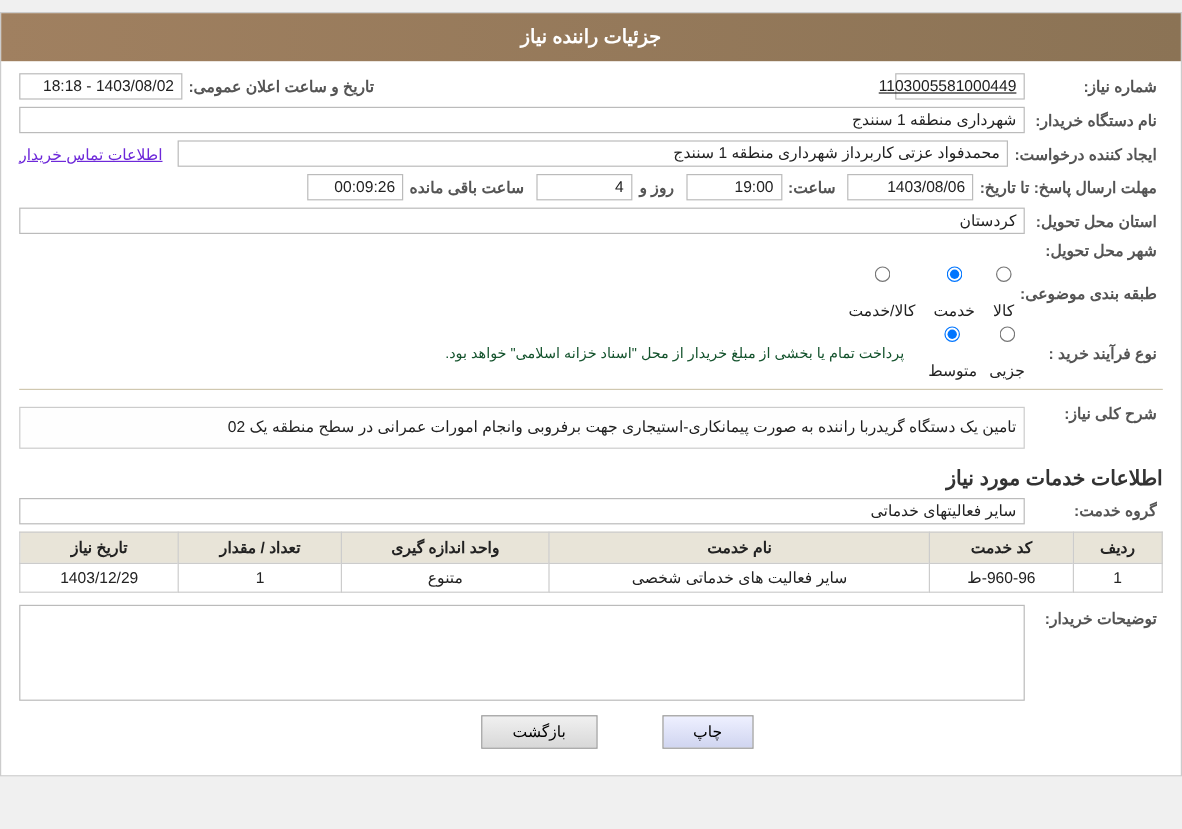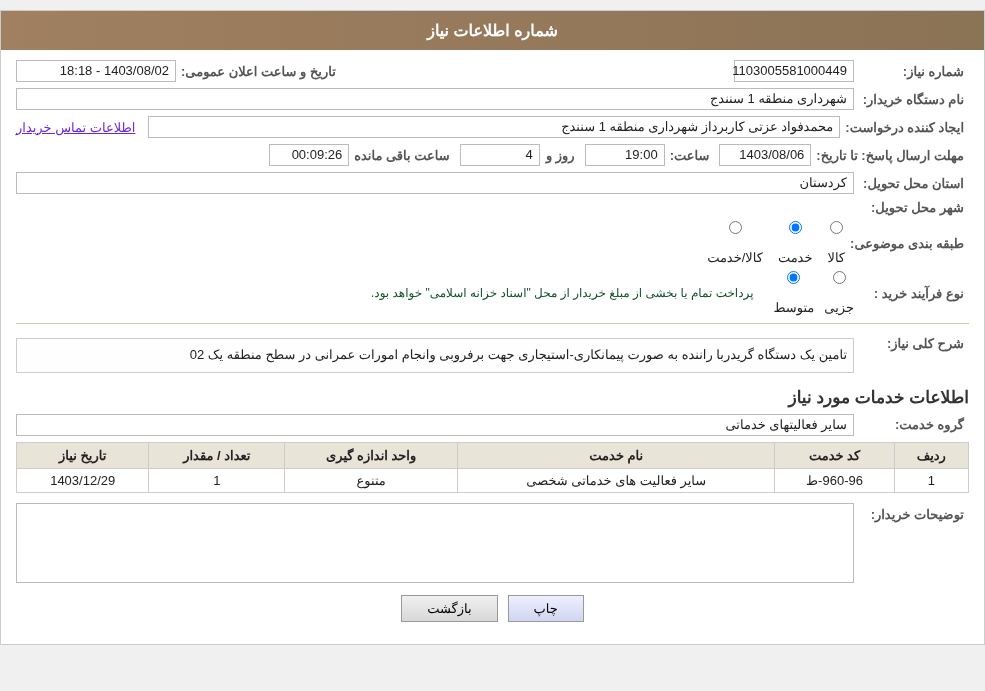--- a/index.html
+++ b/index.html
@@ -114,21 +114,22 @@
       display: flex;
       justify-content: center;
       gap: 10px;
     }
     .btn {
       padding: 5px 25px;
       border: 1px solid #999;
       cursor: pointer;
       font-size: 13px;
       background: linear-gradient(to bottom, #f0f0f0, #d8d8d8);
-      font-family: Liberation Sans, sans-serif;
+      font-family: Liberation Serif, serif;
+      margin-left: 44px;
     }
     .btn-print {
       background: linear-gradient(to bottom, #eef0ff, #d0d5f0);
     }
     .divider {
       border: none;
       border-top: 1px solid #d0c8b0;
       margin: 8px 0;
     }
     .note-text {
@@ -146,56 +147,57 @@
     }
     .description-content {
       flex: 1;
       line-height: 1.6;
       text-align: right;
     }
     .small-field {
       width: 60px;
     }
     .medium-field {
-      width: 120px;
+      width: 108px;
+      text-decoration: underline;
     }
   </style>
 </head>
 <body>
 
 <div class="page-wrapper">
 
   <div class="page-header">
-    <span>شماره اطلاعات نیاز</span>
+    <span>جزئیات راننده نیاز</span>
   </div>
 
   <div class="content">
 
     <div class="info-row">
       <span class="label">شماره نیاز:</span>
       <span class="field-box medium-field">1103005581000449</span>
       <div style="flex:1"></div>
       <span class="label">تاریخ و ساعت اعلان عمومی:</span>
-      <span class="field-box" style="width:160px;">1403/08/02 - 18:18</span>
+      <span class="field-box" style="width:136px;">1403/08/02 - 18:18</span>
     </div>
 
     <div class="info-row">
       <span class="label">نام دستگاه خریدار:</span>
       <span class="field-box field-box-wide">شهرداری منطقه 1 سنندج</span>
     </div>
 
     <div class="info-row">
       <span class="label">ایجاد کننده درخواست:</span>
       <span class="field-box field-box-wide">محمدفواد عزتی کاربرداز شهرداری منطقه 1 سنندج</span>
       <span class="link-text" style="white-space:nowrap; margin-right:8px;">اطلاعات تماس خریدار</span>
     </div>
 
     <div class="info-row">
       <span class="label">مهلت ارسال پاسخ: تا تاریخ:</span>
-      <span class="field-box" style="width:92px;">1403/08/06</span>
+      <span class="field-box" style="width:105px;">1403/08/06</span>
       <span class="label" style="min-width:40px;">ساعت:</span>
       <span class="field-box" style="width:60px;">19:00</span>
       <span class="label" style="min-width:35px;">روز و</span>
       <span class="field-box small-field">4</span>
       <span class="label" style="min-width:90px;">ساعت باقی مانده</span>
       <span class="field-box" style="width:75px;">00:09:26</span>
     </div>
 
     <div class="info-row">
       <span class="label">استان محل تحویل:</span>

